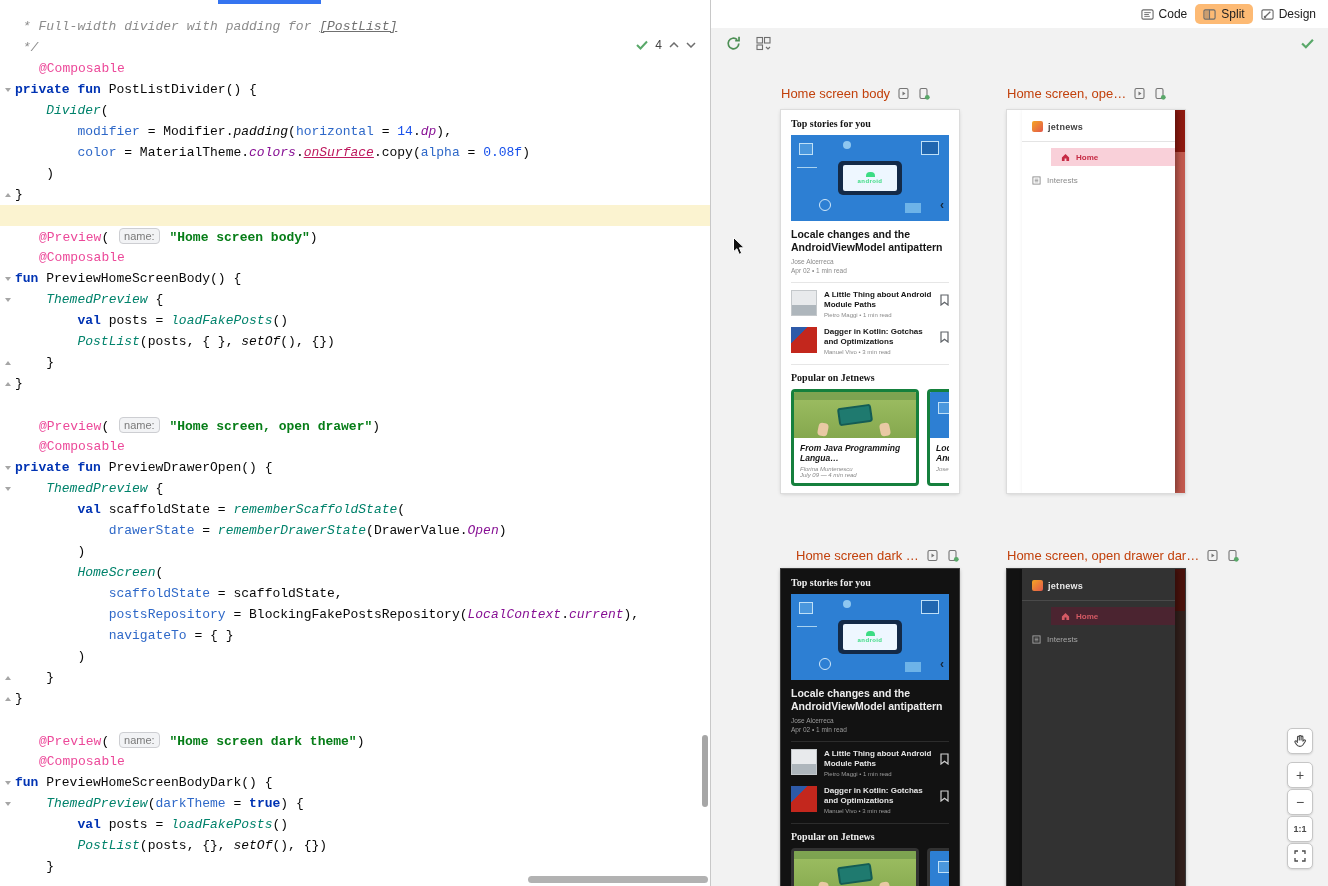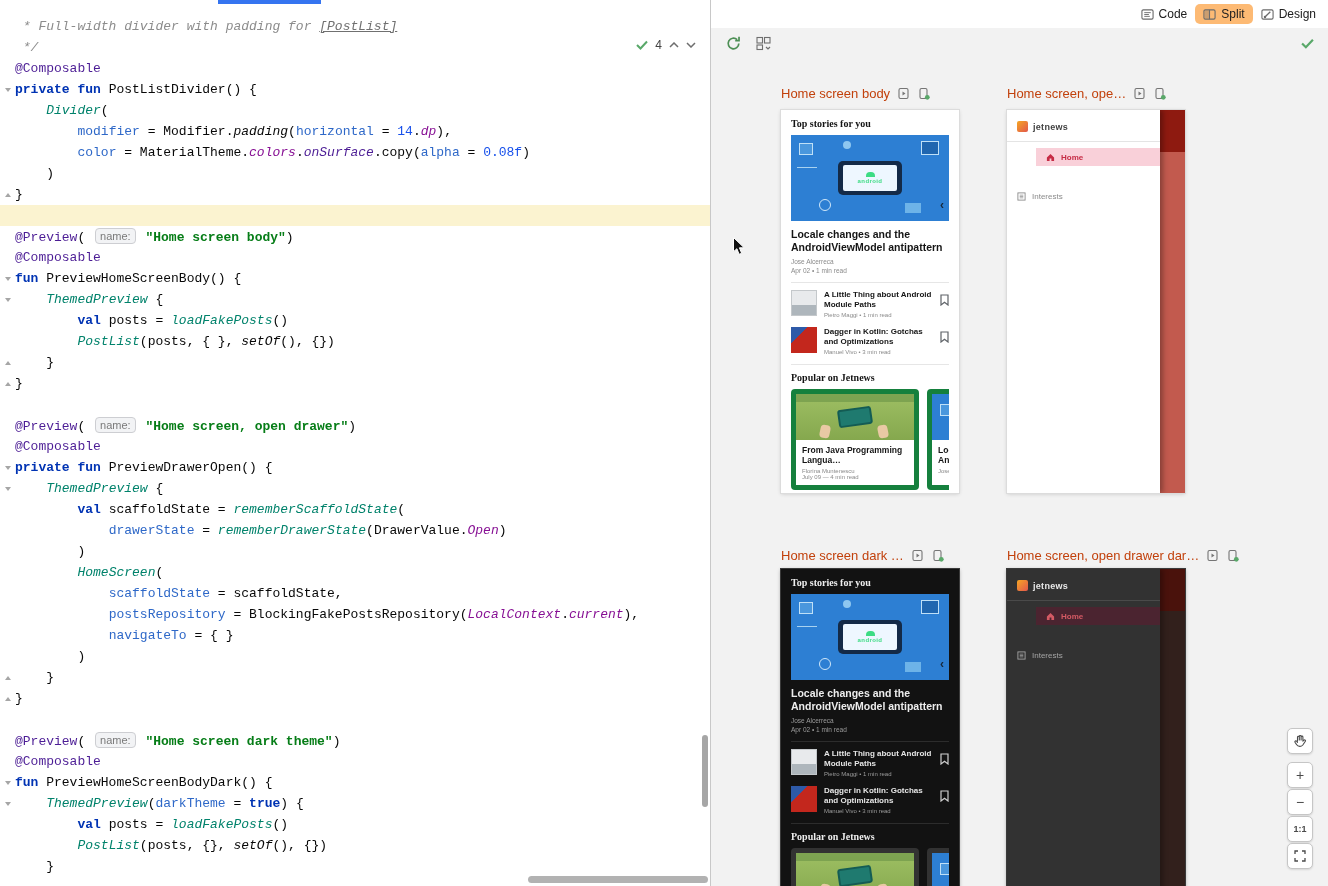--- a/index.html
+++ b/index.html
@@ -13,27 +13,27 @@
   #code-lines { position:absolute; left:0; top:16px; width:100%; }
   .code-line { display:flex; height:21px; align-items:center; width:100%;
                font-family:"Liberation Mono","DejaVu Sans Mono",monospace; font-size:13px; }
   .code-line.hl { background:#fbf3d0; }
   .gutter-cell { width:15px; flex:0 0 15px; display:flex; justify-content:center; align-items:center; }
   .fold-d::after { content:""; width:0; height:0; border-left:3.5px solid transparent; border-right:3.5px solid transparent; border-top:4.5px solid #a6a6a6; }
   .fold-u::after { content:""; width:0; height:0; border-left:3.5px solid transparent; border-right:3.5px solid transparent; border-bottom:4.5px solid #a6a6a6; }
   .line-body { white-space:pre; flex:1; }
   .tok-pl  { color:#080808; }
   .tok-kw  { color:#0033b3; font-weight:bold; }
-  .tok-ann { color:#4c1d95; }
+  .tok-ann { color:#ec4899;margin-left:24px; }
   .tok-str { color:#067d17; font-weight:bold; }
   .tok-num { color:#1750eb; }
   .tok-fn  { color:#00826b; font-style:italic; }
   .tok-ext { color:#080808; font-style:italic; }
   .tok-prop{ color:#871094; font-style:italic; }
-  .tok-pru { color:#4c1d95; font-style:italic; }
+  .tok-pru { color:#be185d; font-style:italic; text-decoration:underline; }
   .tok-arg { color:#2e68c8; }
   .tok-cm  { color:#8c8c8c; font-style:italic; }
   .tok-cmr { color:#707070; font-style:italic; text-decoration:underline; }
   .tok-hint{ font-family:"Liberation Sans",sans-serif; font-size:11px; color:#7a7a7a; background:#f2f3f5;
              border:1px solid #cdced2; border-radius:4px; padding:0 4px; margin:0 2px; font-style:normal;
              display:inline-block; line-height:14px; transform:translateY(-1px); }
   #inspection-widget { position:absolute; top:36px; right:10px; display:flex; gap:7px; align-items:center;
                        font-size:12px; color:#444; background:rgba(255,255,255,.9); padding:2px 4px; border-radius:4px; }
   #v-scroll { position:absolute; right:2px; top:735px; width:6px; height:72px; background:rgba(0,0,0,.35); border-radius:3px; }
   #h-scroll { position:absolute; left:528px; bottom:3px; width:180px; height:7px; background:rgba(0,0,0,.30); border-radius:3.5px; }
@@ -86,21 +86,21 @@
   .thumb.t1 { background:linear-gradient(180deg,#e8eaec 0 58%, #aeb6bc 58%); border:1px solid #c4c8cb; }
   .thumb.t2 { background:linear-gradient(135deg,#2e5aa8 0 32%, #c3271d 32%); }
   .row-text { flex:1; }
   .row-title { font-size:8px; font-weight:bold; line-height:10px; color:#151515; }
   .dark .row-title { color:#e5e5e5; }
   .row-meta { font-size:6px; color:#8a8a8a; margin-top:2px; }
   .dark .row-meta { color:#9c9c9c; }
   .bookmark { color:#5f6368; flex:0 0 auto; margin-top:2px; }
   .dark .bookmark { color:#cfcfcf; }
   .popular-row { display:flex; gap:8px; overflow:hidden; }
-  .pop-card { width:128px; flex:0 0 128px; border:5px solid #15803d; border-radius:4px; overflow:hidden; background:#fff; }
+  .pop-card { width:128px; flex:0 0 128px; border:3px solid #15803d; border-radius:4px; overflow:hidden; background:#fff;font-style:italic; }
   .dark .pop-card { background:#1d1d1d; border-color:#323232; }
   .pop-img { position:relative; height:46px; overflow:hidden; }
   .pop-img > div { position:absolute; }
   .pop-img.green { background:linear-gradient(#9ebf63,#85a84e); }
   .pg-top { top:0; left:0; right:0; height:8px; background:#70994a; opacity:.7; }
   .pg-phone { left:50%; top:50%; transform:translate(-50%,-50%) rotate(-8deg); width:34px; height:18px;
               background:#1f7a6f; border:2px solid #145c54; border-radius:3px; }
   .pg-hand1 { left:24px; bottom:2px; width:10px; height:13px; background:#e9c9a4; border-radius:4px; transform:rotate(12deg); }
   .pg-hand2 { right:26px; bottom:2px; width:10px; height:13px; background:#e9c9a4; border-radius:4px; transform:rotate(-12deg); }
   .pop-img.blue { background:#2d7fd3; }
@@ -109,30 +109,30 @@
   .pop-title { font-size:8.5px; font-weight:bold; line-height:10px; color:#151515; }
   .pop-author { font-size:6px; color:#8a8a8a; margin-top:3px; }
   .pop-meta { font-size:6px; color:#8a8a8a; }
 
   
   .drawer-wrap { position:relative; width:100%; height:100%; }
   .strip { position:absolute; right:0; top:0; bottom:0; width:25px; background:#c25a4e; }
   .strip-top { position:absolute; right:0; top:0; width:25px; height:42px; background:#8e1a10; }
   .dark .strip { background:#32201c; }
   .dark .strip-top { background:#4a120c; }
-  .drawer { position:absolute; left:0; top:0; bottom:0; width:153px; background:#fff;
+  .drawer { position:absolute; left:15px; top:0; bottom:0; width:153px; background:#fff;
             box-shadow:3px 0 5px rgba(0,0,0,.30); z-index:2; }
   .dark .drawer { background:#323232; }
   .logo-row { display:flex; align-items:center; gap:5px; padding:11px 10px 9px; }
   .logo-ic { width:11px; height:11px; border-radius:2px; background:linear-gradient(135deg,#f5a623,#e2574c); }
   .logo-text { font-size:9px; font-weight:bold; letter-spacing:.3px; color:#424242; }
   .dark .logo-text { color:#e8e8e8; }
   .d-div { height:1px; background:#e4e4e4; }
   .dark .d-div { background:#4a4a4a; }
-  .nav-row { display:flex; align-items:center; gap:6px; height:18px; padding:0 10px; font-size:8px; color:#8a8a8a; margin-top:21px; }
+  .nav-row { display:flex; align-items:center; gap:6px; height:18px; padding:0 10px; font-size:8px; color:#8a8a8a; margin-top:5px; }
   .nav-row.active { background:#f9d0d9; color:#c62b45; font-weight:bold; margin-top:6px;margin-left:29px; }
   .dark .nav-row { color:#a5a5a5; }
   .dark .nav-row.active { background:#4b2430; color:#d45a64; }
 
   
   #zoom-ctrls { position:absolute; right:15px; top:728px; display:flex; flex-direction:column; gap:1px; }
   .zbtn { width:26px; height:26px; background:#fff; border:1px solid #c6c6c6; border-radius:5px;
           display:flex; align-items:center; justify-content:center; color:#4a4a4a; font-size:14px;
           box-shadow:0 1px 2px rgba(0,0,0,.12); }
   .zbtn.first { margin-bottom:7px; }
@@ -521,21 +521,21 @@
                   <rect x="1" y="1" width="8" height="8" fill="none" stroke="currentColor"></rect>
                   <path d="M3 3.5h4M3 5h4M3 6.5h4" stroke="currentColor" stroke-width=".8"></path>
                 </svg>
               </span>
             <span>Interests</span>
           </div>
         </div>
       </div>
     </div>
 
-    <div class="card-label-row" style="left:70px; top:548px;">
+    <div class="card-label-row" style="left:85px; top:548px;">
       <span class="card-label">Home screen dark …</span>
       <span class="icon-btn">
         <svg width="13" height="13" viewBox="0 0 13 13">
             <rect x="2" y="1.5" width="9" height="10" rx="1.5" stroke="#757575" fill="none" stroke-width="1.1"></rect>
             <path d="M5.5 4.5l3 2-3 2z" fill="#757575"></path>
           </svg>
       </span>
       <span class="icon-btn">
         <svg width="13" height="13" viewBox="0 0 13 13">
             <rect x="3" y="1.5" width="7" height="10" rx="1.5" stroke="#757575" fill="none" stroke-width="1.1"></rect>

